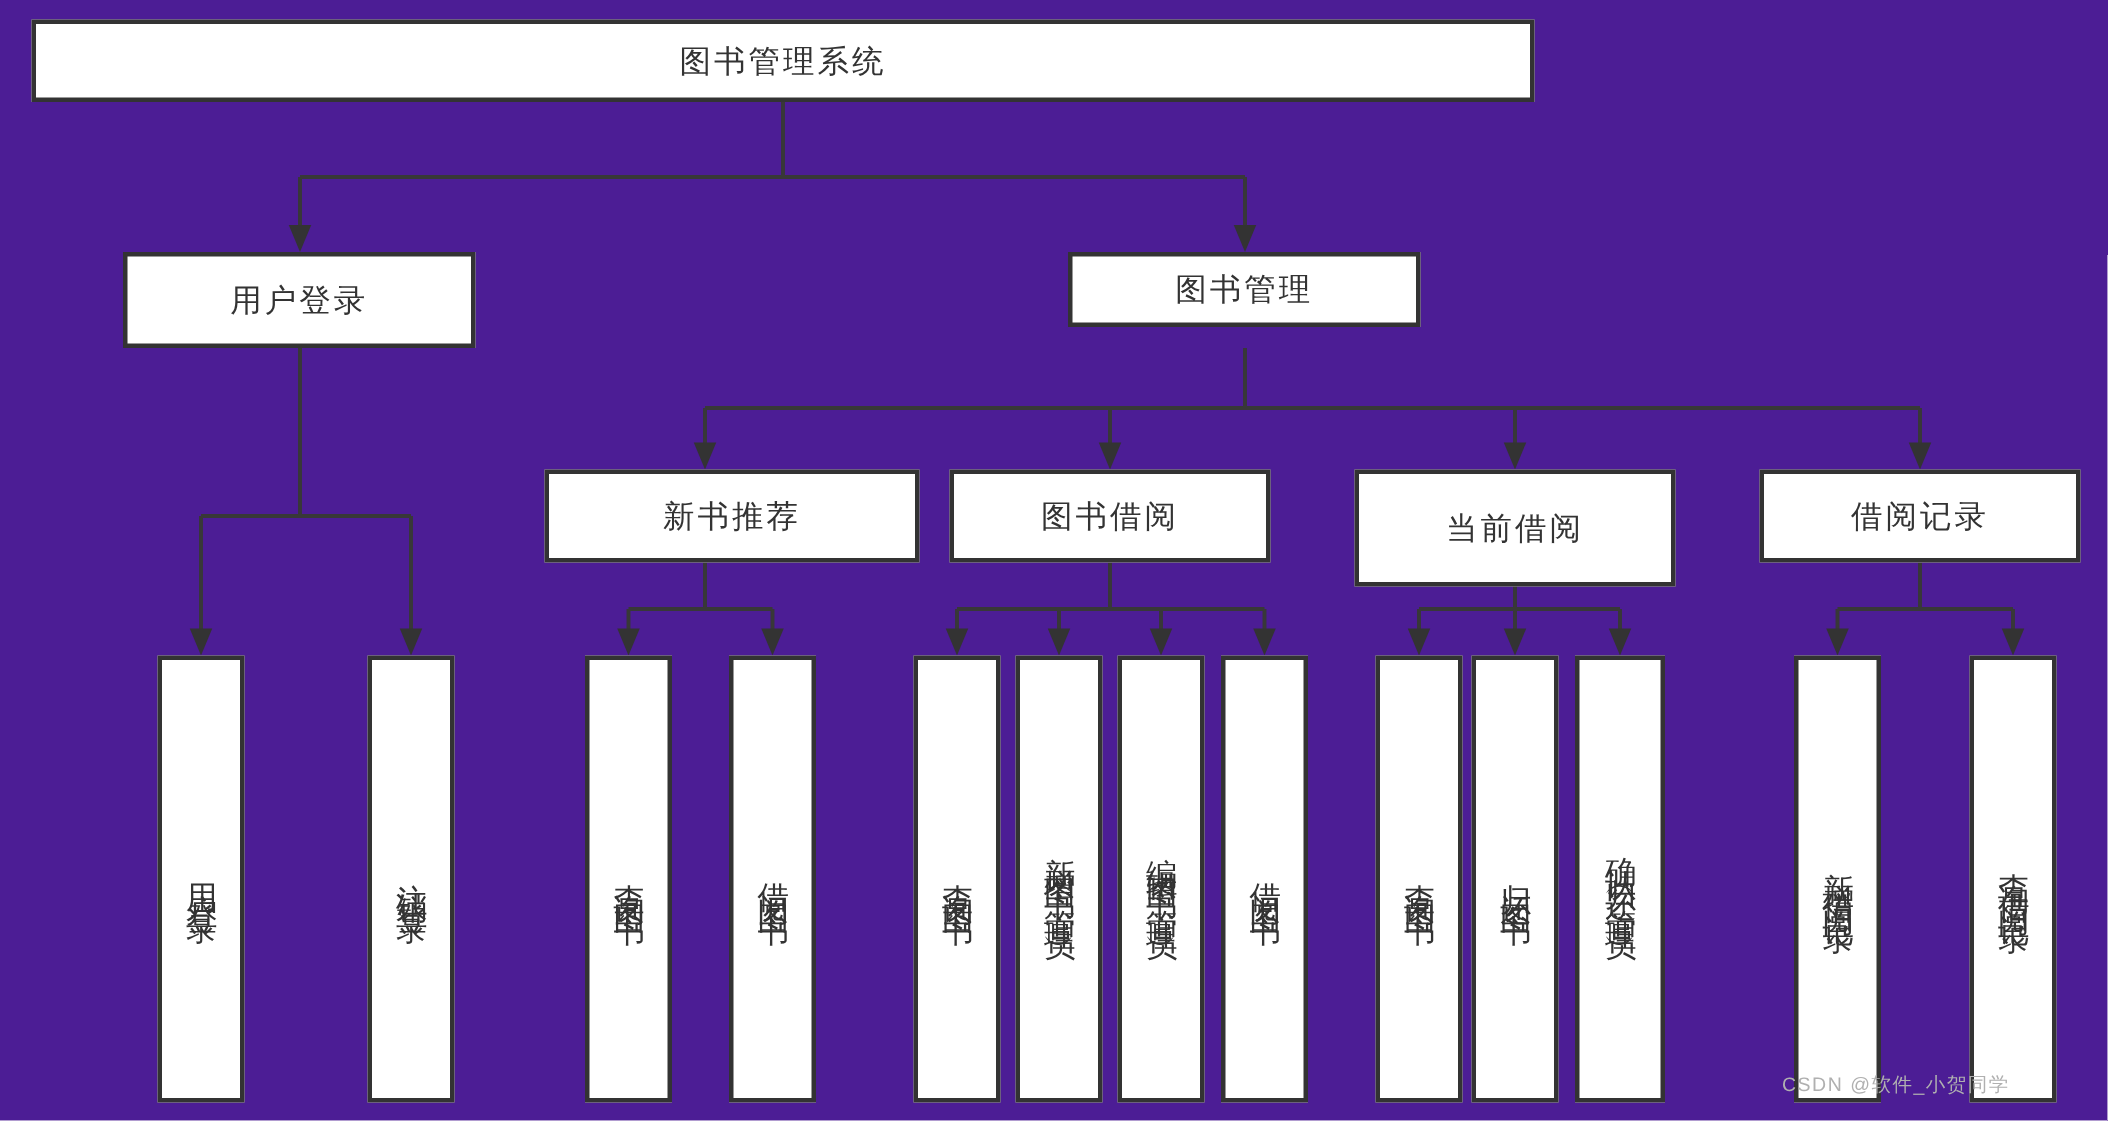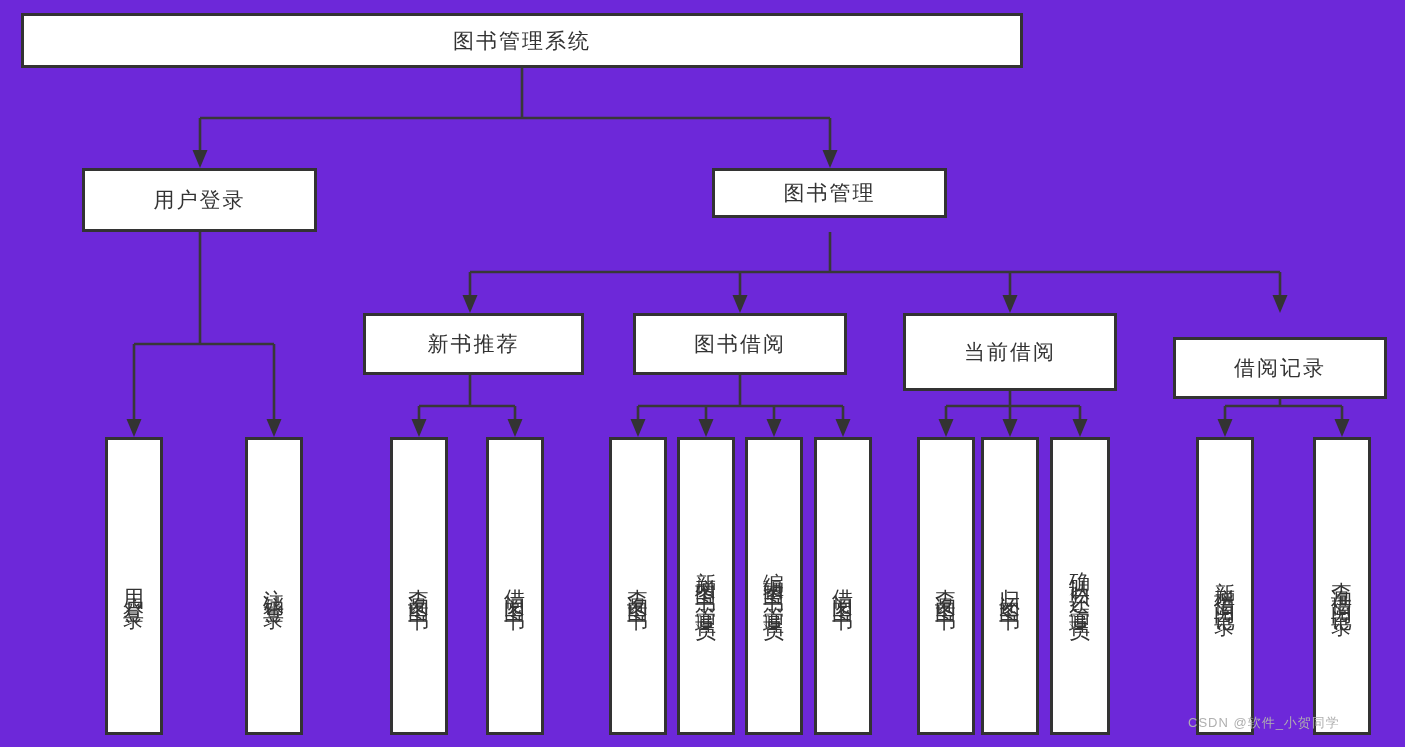--- a/index.html
+++ b/index.html
@@ -1,20 +1,20 @@
 <!DOCTYPE html>
 <html><head>
 <meta charset="utf-8">
 <style>
   html, body { margin: 0; padding: 0; background: #ffffff; }
   .canvas {
     position: relative;
     width: 1405px;
     height: 747px;
-    background: #6d28d9;
+    background: #4c1d95;
     overflow: hidden;
     font-family: "Liberation Sans", "DejaVu Sans", sans-serif;
     color: #333333;
   }
   .connectors {
     position: absolute;
     left: 0; top: 0;
     width: 1405px; height: 747px;
     z-index: 1;
   }
@@ -94,24 +94,24 @@
       <polygon points="1217.5,419 1232.5,419 1225,437"></polygon>
       <polygon points="1334.5,419 1349.5,419 1342,437"></polygon>
     </g>
   </svg>
 
   <div class="node" style="left:21px; top:13px; width:1002px; height:55px;">图书管理系统</div>
 
   <div class="node" style="left:82px; top:168px; width:235px; height:64px;">用户登录</div>
   <div class="node" style="left:712px; top:168px; width:235px; height:50px;">图书管理</div>
 
-  <div class="node" style="left:363px; top:313px; width:221px; height:62px;">新书推荐</div>
+  <div class="node" style="left:363px; top:313px; width:250px; height:62px;">新书推荐</div>
   <div class="node" style="left:633px; top:313px; width:214px; height:62px;text-align:right;">图书借阅</div>
   <div class="node" style="left:903px; top:313px; width:214px; height:78px;">当前借阅</div>
-  <div class="node" style="left:1173px; top:313px; width:214px; height:62px;margin-top:24px;">借阅记录</div>
+  <div class="node" style="left:1173px; top:313px; width:214px; height:62px;">借阅记录</div>
 
   <div class="node vnode" style="left:105px; top:437px; width:58px; height:298px;">
     <span class="vtext">用户登录</span>
   </div>
   <div class="node vnode" style="left:245px; top:437px; width:58px; height:298px;">
     <span class="vtext">注销登录</span>
   </div>
 
   <div class="node vnode" style="left:390px; top:437px; width:58px; height:298px;">
     <span class="vtext">查询图书</span>

